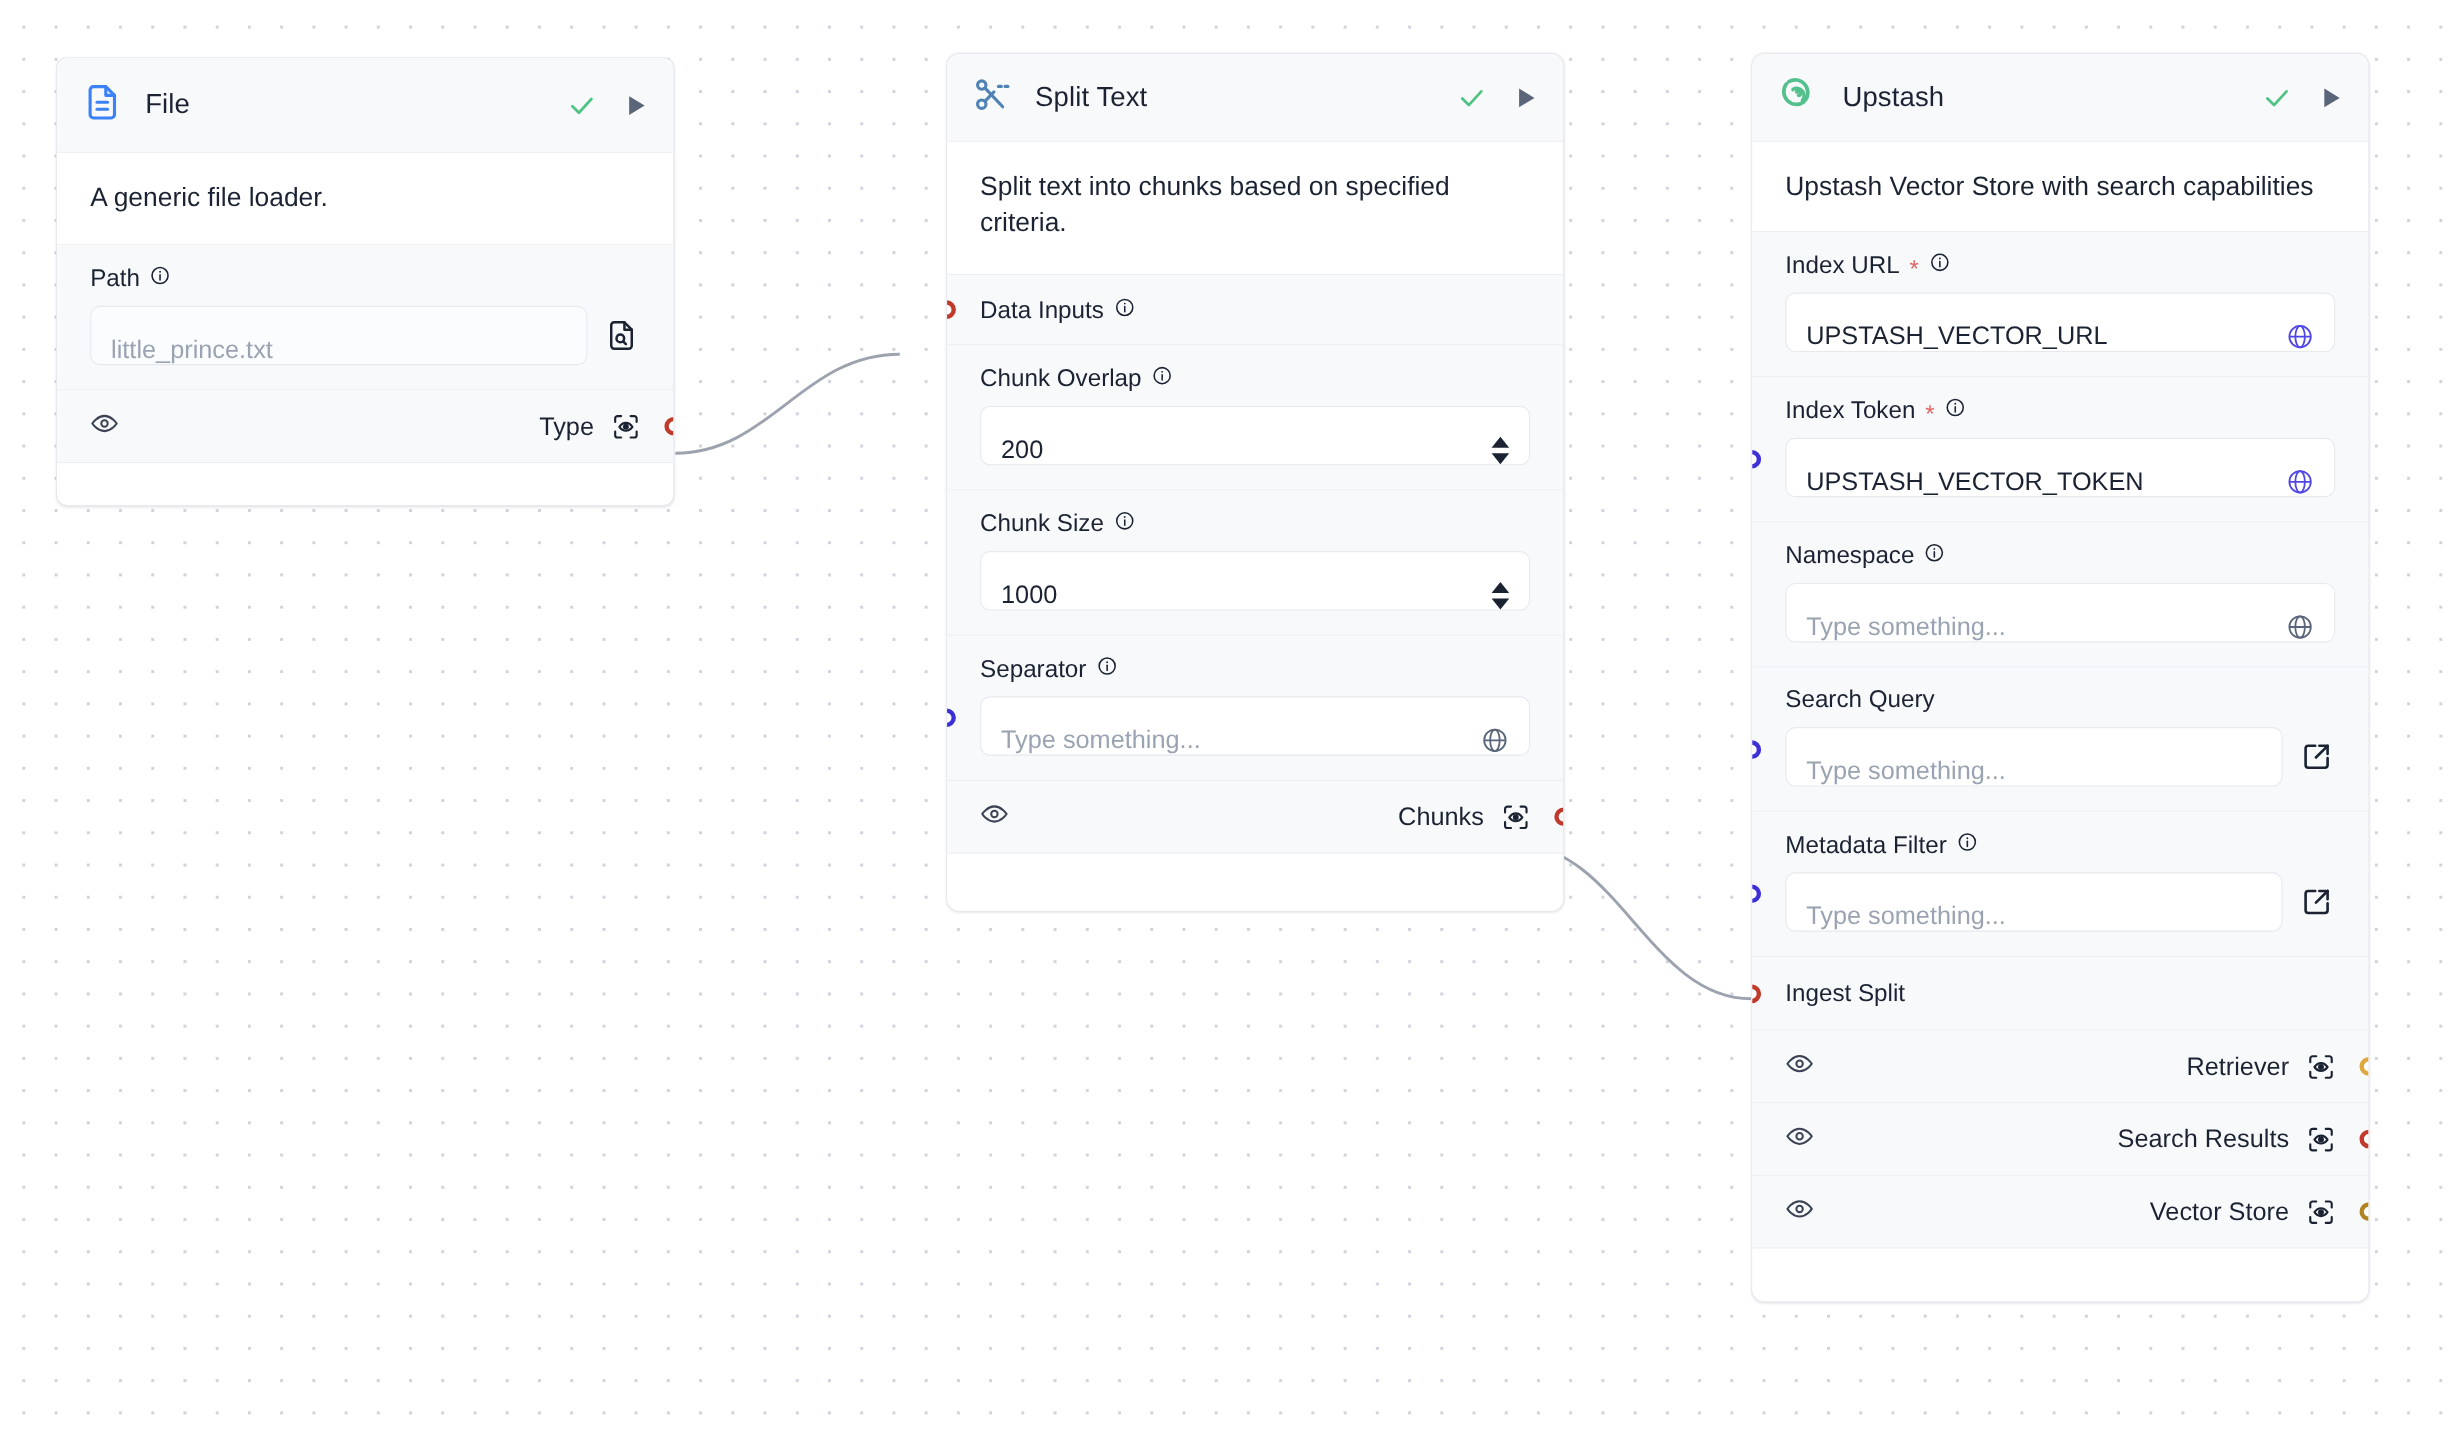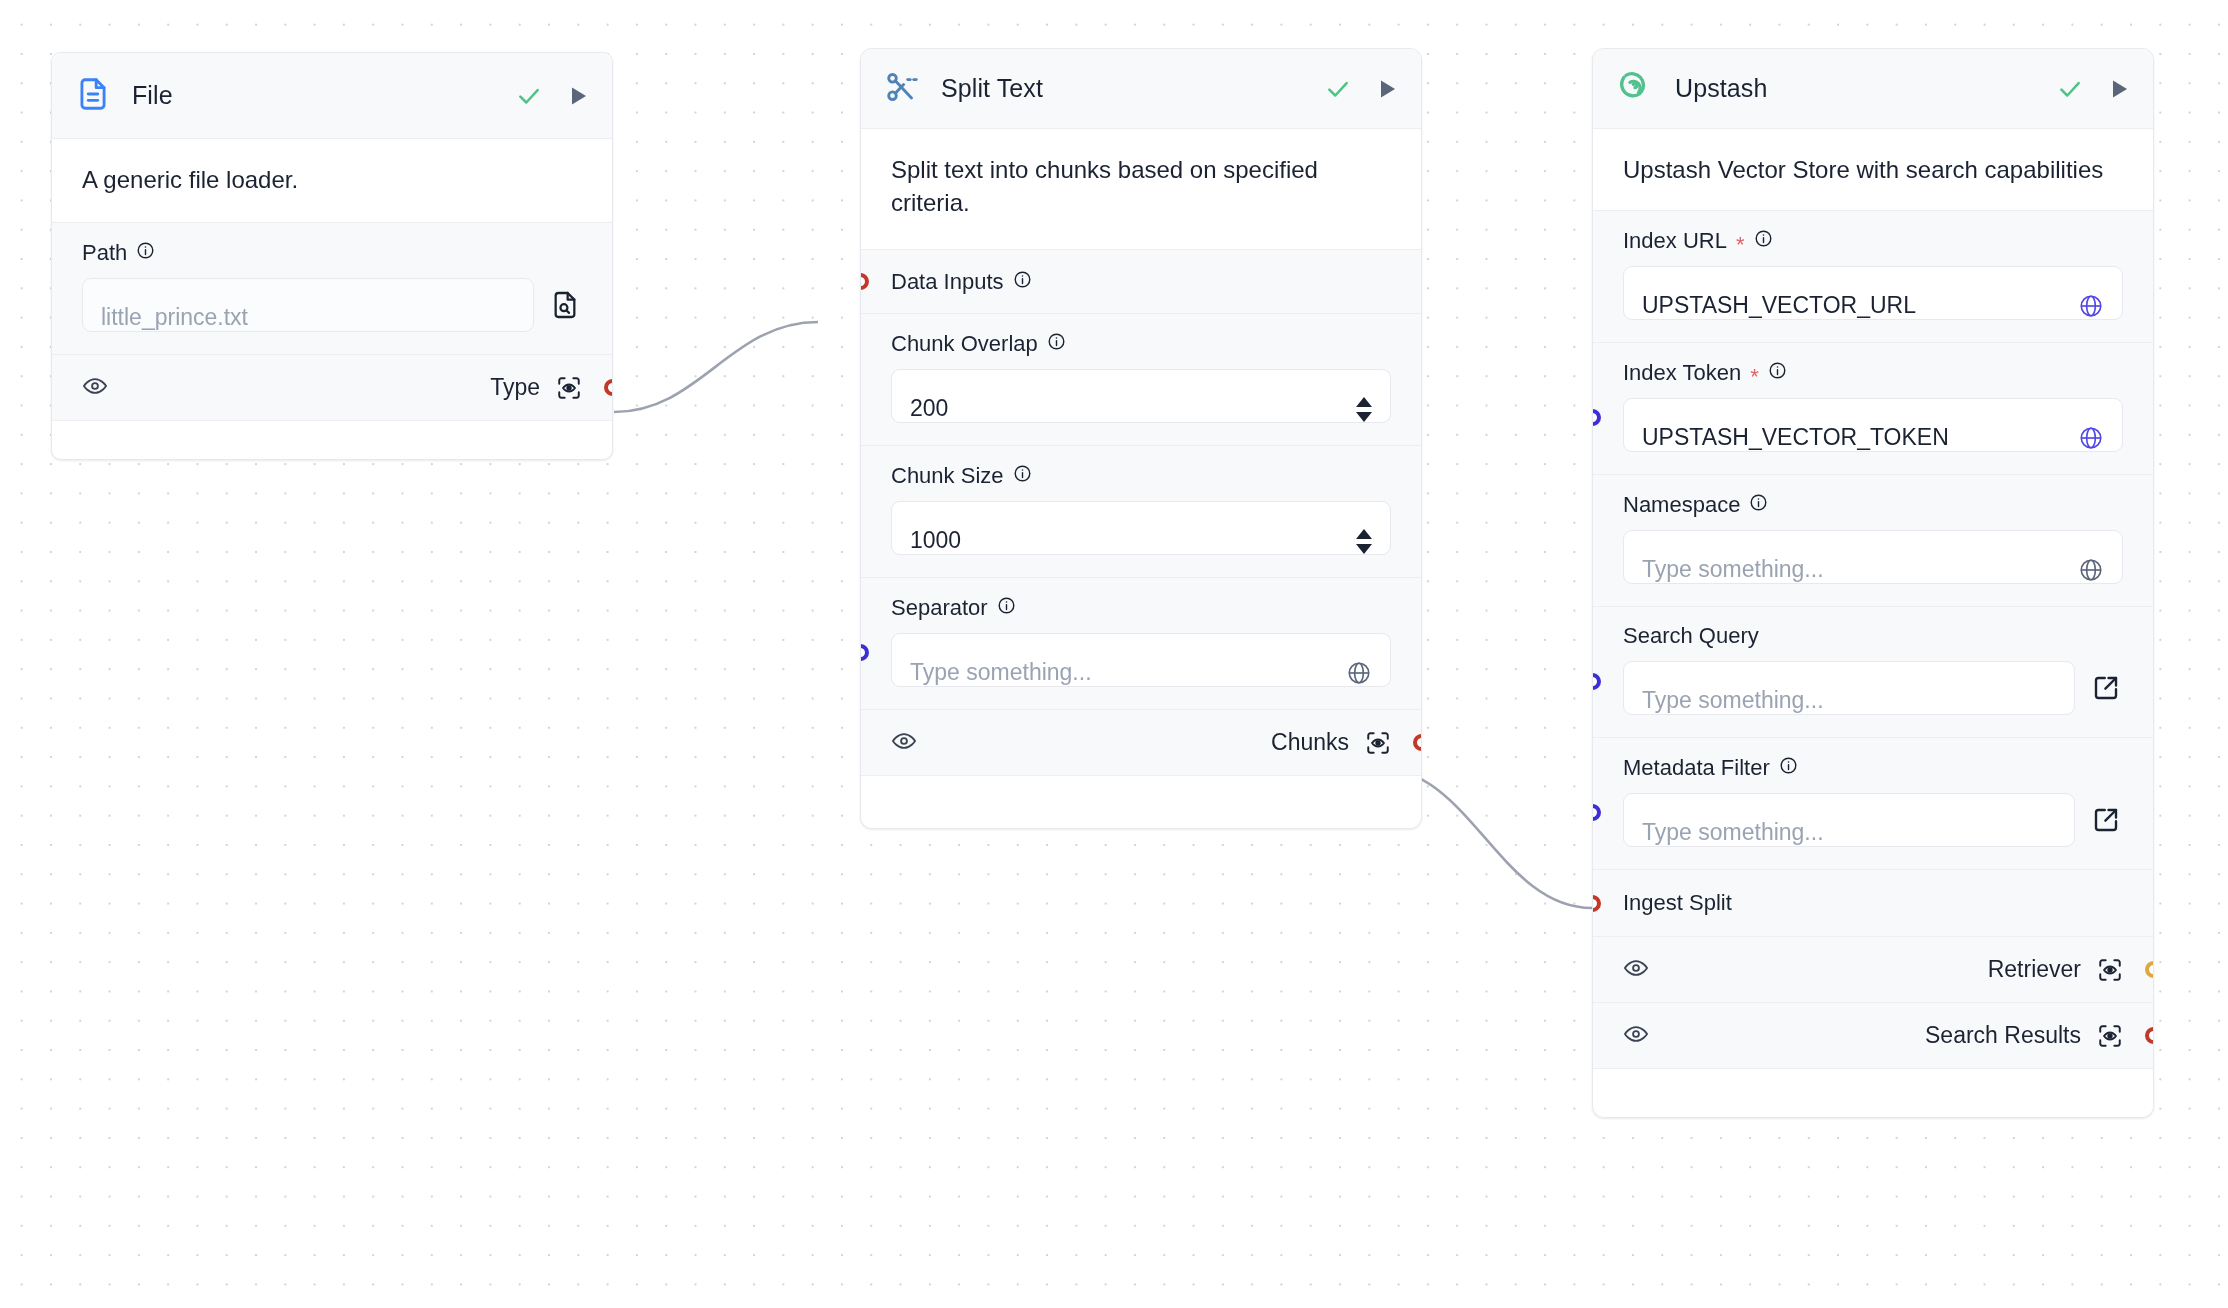--- a/index.html
+++ b/index.html
@@ -561,18 +561,40 @@
                 <path d="M3 16v3a2 2 0 0 0 2 2h3"></path>
                 <path d="M21 16v3a2 2 0 0 1-2 2h-3"></path>
               <path d="M6.5 12S8.9 8.7 12 8.7 17.5 12 17.5 12 15.1 15.3 12 15.3 6.5 12 6.5 12z"></path>
                 <circle cx="12" cy="12" r="1.6" fill="#1b2333"></circle>
             </svg>
           </span>
         </span>
         <span class="handle right h-red" style="top:24px;"></span>
       </div>
 
+      <div class="out-row">
+        <span>
+          <svg class="eye" viewBox="0 0 24 24" fill="none" stroke="#3b4354" stroke-width="1.7">
+              <path d="M1.8 12S5.8 5.6 12 5.6 22.2 12 22.2 12 18.2 18.4 12 18.4 1.8 12 1.8 12z"></path>
+              <circle cx="12" cy="12" r="2.7"></circle>
+            </svg>
+        </span>
+        <span class="out-label">
+          <span>Vector Store</span>
+          <span>
+            <svg class="scan" viewBox="0 0 24 24" fill="none" stroke="#1b2333" stroke-width="1.8" stroke-linecap="round" stroke-linejoin="round">
+              <path d="M3 8V5a2 2 0 0 1 2-2h3"></path>
+                <path d="M21 8V5a2 2 0 0 0-2-2h-3"></path>
+                <path d="M3 16v3a2 2 0 0 0 2 2h3"></path>
+                <path d="M21 16v3a2 2 0 0 1-2 2h-3"></path>
+              <path d="M6.5 12S8.9 8.7 12 8.7 17.5 12 17.5 12 15.1 15.3 12 15.3 6.5 12 6.5 12z"></path>
+                <circle cx="12" cy="12" r="1.6" fill="#1b2333"></circle>
+            </svg>
+          </span>
+        </span>
+        <span class="handle right h-bronze" style="top:24px;"></span>
+      </div>
 
       <div class="node-foot" style="height:48px;"></div>
     </div>
   </div>
 
 </div>
 
 </body></html>

